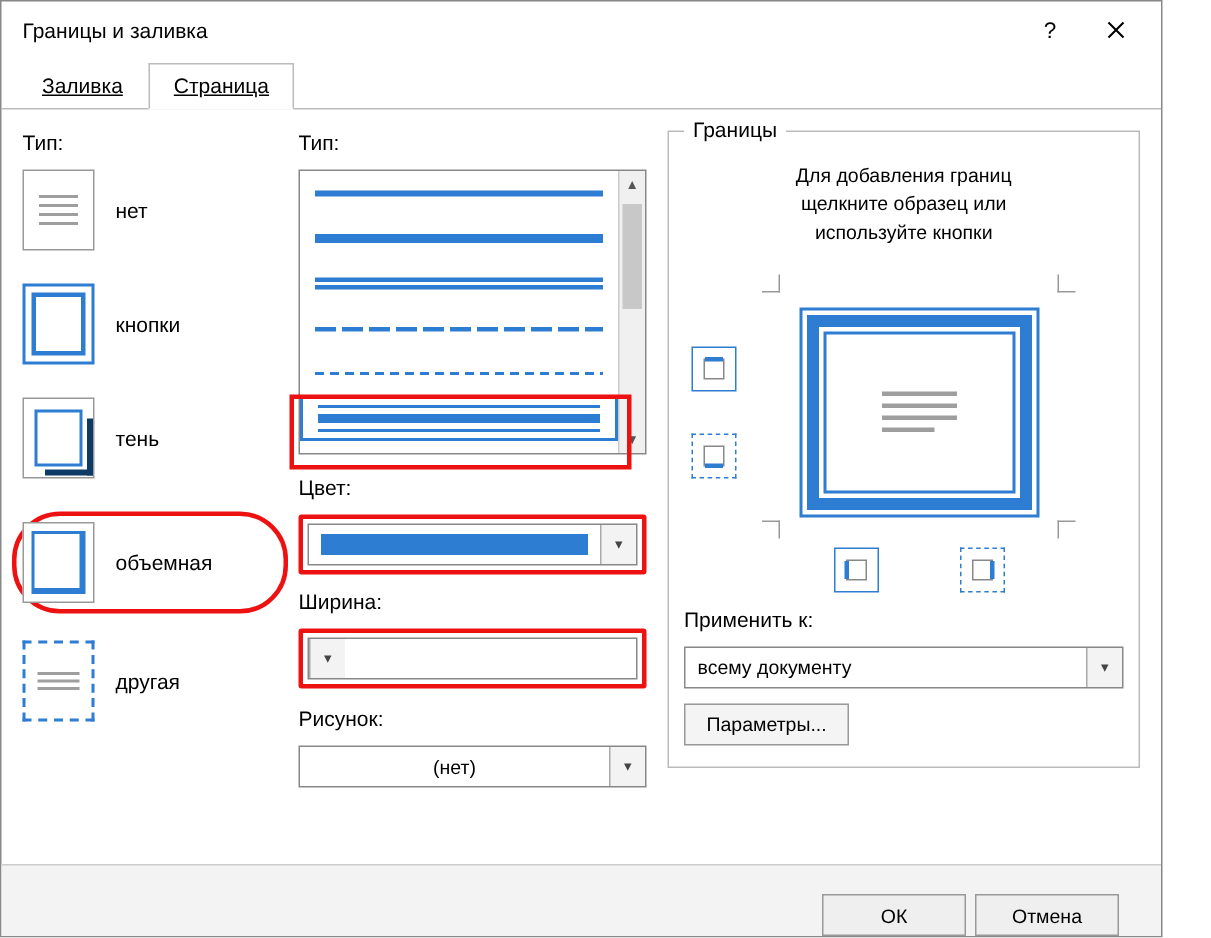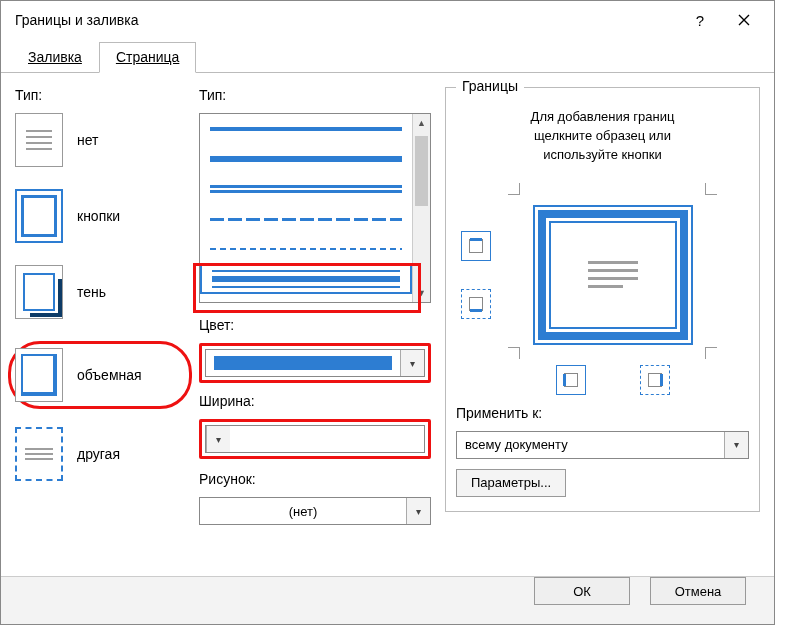--- a/index.html
+++ b/index.html
@@ -165,21 +165,21 @@
   .pg { grid-column:2; grid-row:2; }
   .bottom-btns { grid-column:2; grid-row:3; display:flex; gap:54px; justify-content:center; }
   .corner-tl{grid-column:1;grid-row:1; width:auto;}
   .corner-tr{grid-column:3;grid-row:1;}
   .applyto { margin-top:14px; }
   .params-row { display:flex; justify-content:flex-start; margin-top:10px; }
   .btn { height:28px; border:1px solid #999; background:#f4f4f4; padding:0 14px; font-size:13px; display:flex; align-items:center; }
   
   .footer {
     height:48px; border-top:1px solid #ccc; background:#f3f3f3;
-    display:flex; align-items:flex-start; justify-content:flex-end; gap:20px; padding-right:28px;
+    display:flex; align-items:flex-end; justify-content:flex-end; gap:6px; padding-right:28px;
   }
   .footer .btn { width:96px; justify-content:center; background:#efefef; }
 </style>
 </head>
 <body>
 
 <div class="dialog">
 
   <div class="titlebar">
     <div class="title">Границы и заливка</div>

